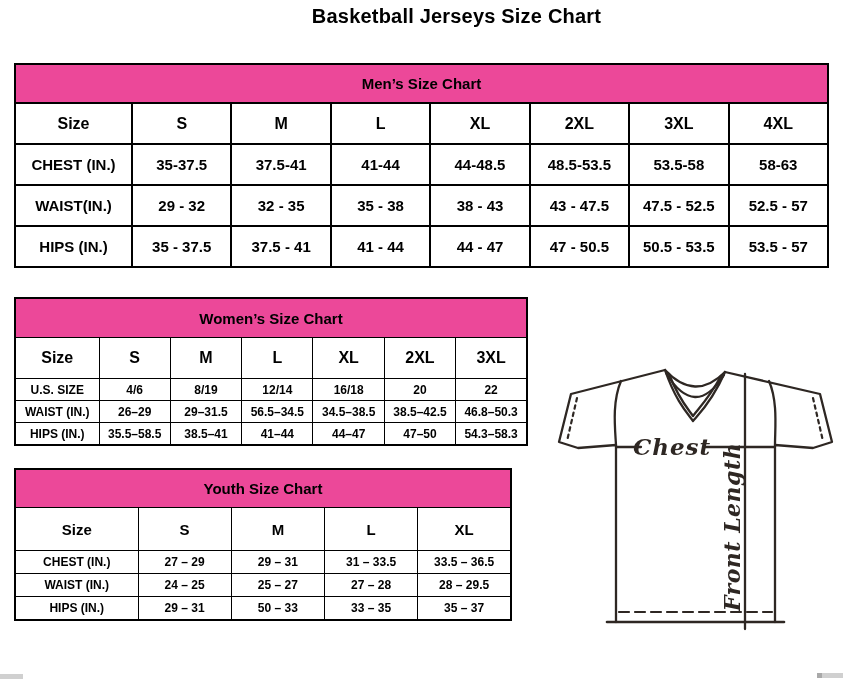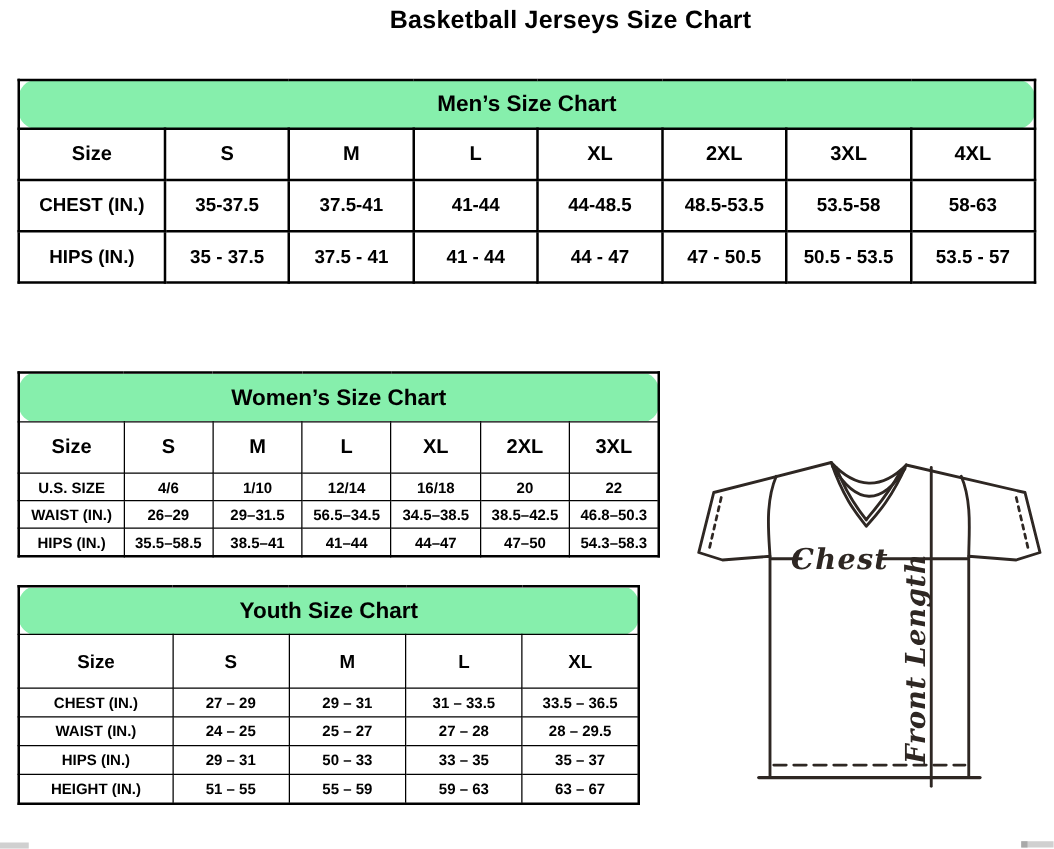--- a/index.html
+++ b/index.html
@@ -19,21 +19,21 @@
     text-align:center; vertical-align:middle; padding:0;
     font-weight:bold; color:#000; overflow:hidden; white-space:nowrap;
   }
   #mens  { left:14px; top:63px;  width:815px; }
   #womens{ left:14px; top:297px; width:514px; }
   #youth { left:14px; top:468px; width:498px; }
 
   #mens th, #mens td { border:2px solid #000; }
   #womens th, #womens td, #youth th, #youth td { border:1px solid #000; }
 
-  .title-cell { background:#86efac; font-size:18px;border-radius:14px; }
+  .title-cell { background:#ec4899; font-size:15px; }
   #mens .title-cell   { height:37px; }
   #womens .title-cell { height:38px; }
   #youth .title-cell  { height:37px; }
 
   #mens .size-row th   { height:39px; font-size:16px; }
   #womens .size-row th { height:40px; font-size:16px; }
   #youth .size-row th  { height:42px; font-size:15px; }
 
   #mens .data-row th, #mens .data-row td { height:39px; font-size:15px; }
   #womens .data-row th, #womens .data-row td { height:21px; font-size:12px;margin-left:11px; }
@@ -81,20 +81,30 @@
         <th>CHEST (IN.)</th>
         <td>35-37.5</td>
         <td>37.5-41</td>
         <td>41-44</td>
         <td>44-48.5</td>
         <td>48.5-53.5</td>
         <td>53.5-58</td>
         <td>58-63</td>
       </tr>
       <tr class="data-row">
+        <th>WAIST(IN.)</th>
+        <td>29 - 32</td>
+        <td>32 - 35</td>
+        <td>35 - 38</td>
+        <td>38 - 43</td>
+        <td>43 - 47.5</td>
+        <td>47.5 - 52.5</td>
+        <td>52.5 - 57</td>
+      </tr>
+      <tr class="data-row">
         <th>HIPS (IN.)</th>
         <td>35 - 37.5</td>
         <td>37.5 - 41</td>
         <td>41 - 44</td>
         <td>44 - 47</td>
         <td>47 - 50.5</td>
         <td>50.5 - 53.5</td>
         <td>53.5 - 57</td>
       </tr>
     </tbody>
@@ -118,21 +128,21 @@
         <th>S</th>
         <th>M</th>
         <th>L</th>
         <th>XL</th>
         <th>2XL</th>
         <th>3XL</th>
       </tr>
       <tr class="data-row">
         <th>U.S. SIZE</th>
         <td>4/6</td>
-        <td>1/10</td>
+        <td>8/19</td>
         <td>12/14</td>
         <td>16/18</td>
         <td>20</td>
         <td>22</td>
       </tr>
       <tr class="data-row">
         <th>WAIST (IN.)</th>
         <td>26–29</td>
         <td>29–31.5</td>
         <td>56.5–34.5</td>
@@ -184,27 +194,20 @@
         <td>27 – 28</td>
         <td>28 – 29.5</td>
       </tr>
       <tr class="data-row">
         <th>HIPS (IN.)</th>
         <td>29 – 31</td>
         <td>50 – 33</td>
         <td>33 – 35</td>
         <td>35 – 37</td>
       </tr>
-      <tr class="data-row">
-        <th>HEIGHT (IN.)</th>
-        <td>51 – 55</td>
-        <td>55 – 59</td>
-        <td>59 – 63</td>
-        <td>63 – 67</td>
-      </tr>
     </tbody>
   </table>
 
 <svg id="jersey" width="290" height="292" viewBox="556 358 290 292">
   <g fill="none" stroke="#2e2723" stroke-width="2.3" stroke-linejoin="round" stroke-linecap="round">
 
     <path d="M665,370 L571,394 L559,442 L578,448 L616,445 L616,622"></path>
 
     <path d="M725,372 L820,394 L832,442 L813,448 L775,445 L775,622"></path>
 

